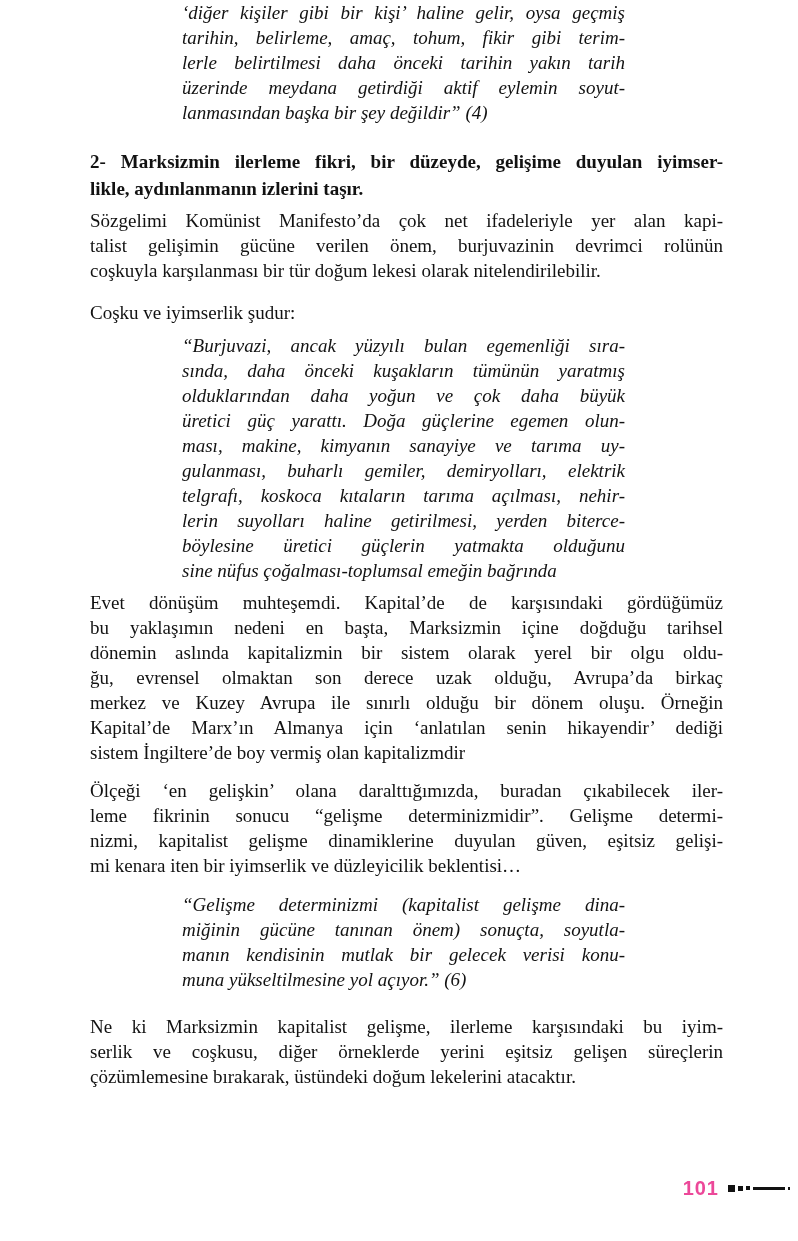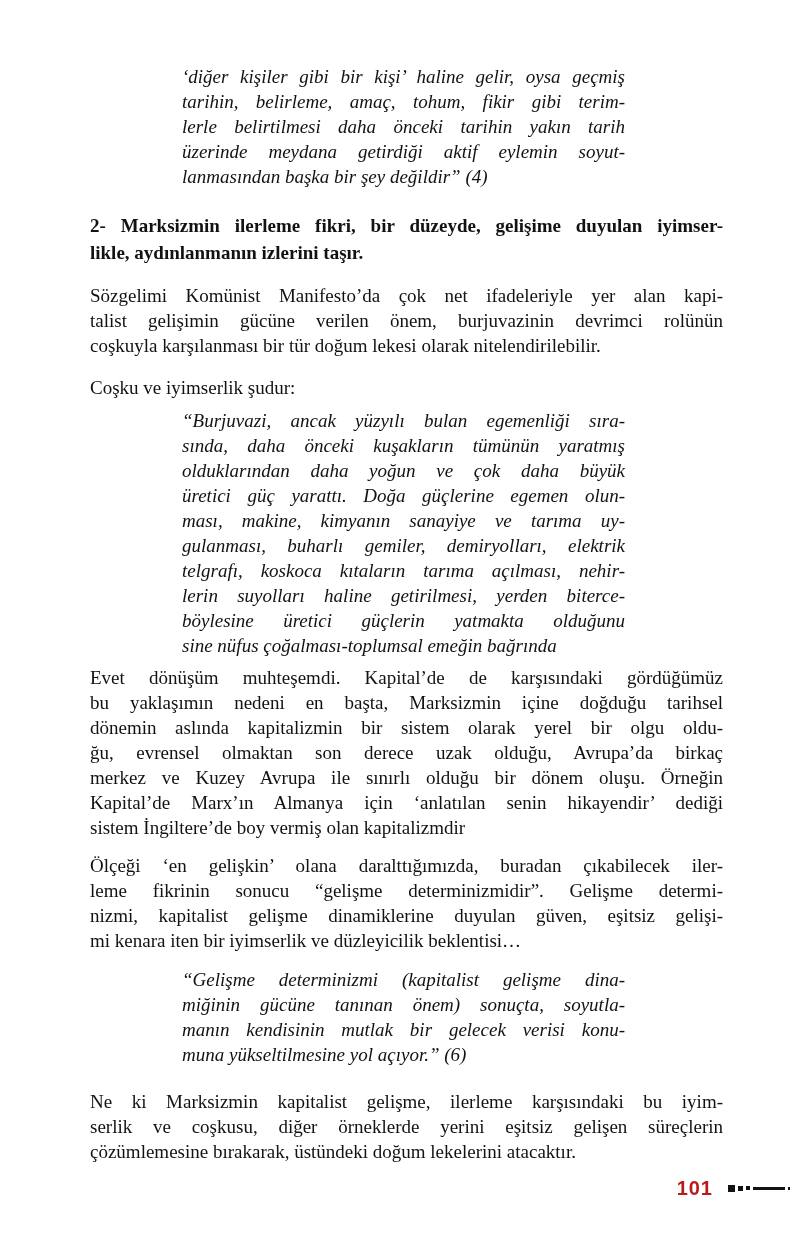--- a/index.html
+++ b/index.html
@@ -4,21 +4,20 @@
 <style>
   html, body { margin: 0; padding: 0; background: #e8e8e8; }
   .page {
     position: relative;
     width: 798px;
     height: 1241px;
     box-sizing: border-box;
     background: #ffffff;
     color: #121212;
     font-family: "Liberation Serif", serif;
-    padding-top: 64px;
     overflow: hidden;
     margin: 0 auto;
   }
   .block {
     margin-left: 90px;
     width: 633px;
     font-size: 19px;
     line-height: 25px;
   }
   .block.quote {
@@ -45,22 +44,22 @@
     right: 8px;
     height: 24px;
     display: flex;
     align-items: center;
   }
   .page-number {
     font-family: "Liberation Sans", sans-serif;
     font-weight: bold;
     font-size: 20px;
     letter-spacing: 1px;
-    margin-right: 15px;
-    color: #b91c1c;
+    margin-right: 9px;
+    color: #ec4899;
   }
   .sq { background: #121212; display: inline-block; margin-right: 3px; }
   .sq1 { width: 7px; height: 7px; }
   .sq2 { width: 5px; height: 5px; }
   .sq3 { width: 4px; height: 4px; }
   .footer-rule { width: 32px; height: 3px; background: #121212; margin-right: 3px; }
   .footer-end-tick { width: 2px; height: 3px; background: #121212; }
 </style>
 </head>
 <body>
@@ -73,21 +72,21 @@
       <div class="line">lerle belirtilmesi daha önceki tarihin yakın tarih</div>
       <div class="line">üzerinde meydana getirdiği aktif eylemin soyut-</div>
       <div class="line">lanmasından başka bir şey değildir” (4)</div>
     </div>
 
   <div class="block heading" style="margin-top:23px">
       <div class="line">2- Marksizmin ilerleme fikri, bir düzeyde, gelişime duyulan iyimser-</div>
       <div class="line">likle, aydınlanmanın izlerini taşır.</div>
     </div>
 
-  <div class="block" style="margin-top:17px">
+  <div class="block" style="margin-top:6px">
       <div class="line">Sözgelimi Komünist Manifesto’da çok net ifadeleriyle yer alan kapi-</div>
       <div class="line">talist gelişimin gücüne verilen önem, burjuvazinin devrimci rolünün</div>
       <div class="line">coşkuyla karşılanması bir tür doğum lekesi olarak nitelendirilebilir.</div>
     </div>
 
   <div class="block" style="margin-top:17px">
       <div class="line">Coşku ve iyimserlik şudur:</div>
     </div>
 
   <div class="block quote" style="margin-top:8px">

